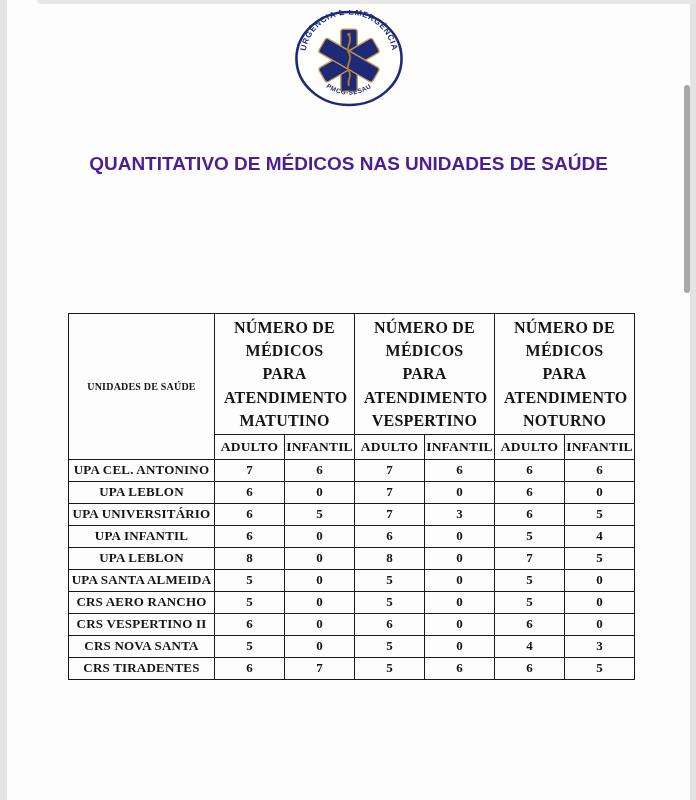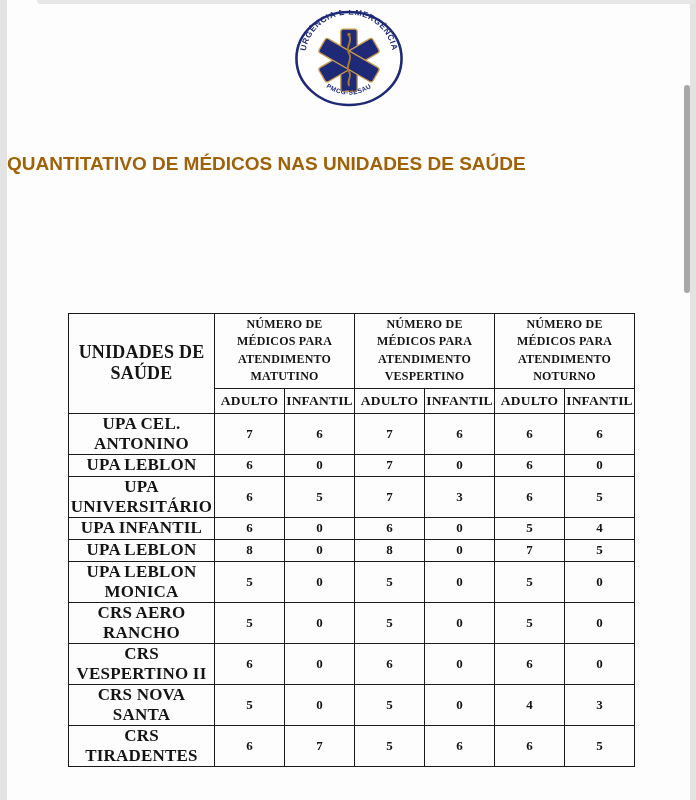--- a/index.html
+++ b/index.html
@@ -16,44 +16,44 @@
     position:absolute; left:30px; top:0; width:666px; height:4px;
     background:#e7e7e7; border-bottom-left-radius:5px;
   }
   .logo-wrap {
     position:absolute; top:10px; left:50%; transform:translateX(-50%);
     width:112px; height:97px;
   }
   .logo-wrap svg { width:100%; height:100%; display:block; }
   .page-title {
     position:absolute; top:150px; left:0; width:100%;
-    font-family:"Liberation Sans", sans-serif;
-    font-weight:bold; font-size:19px; line-height:27px; color:#a16207;
+    text-align:center; font-family:"Liberation Sans", sans-serif;
+    font-weight:bold; font-size:19px; line-height:27px; color:#4c1d95;
   }
   .date-heading {
     position:absolute; top:271px; left:0; width:100%;
     text-align:center; font-family:"Liberation Serif", serif;
     font-weight:bold; font-size:16px; letter-spacing:0.4px; color:#161616;
   }
   .staff-table {
     position:absolute; left:61px; top:313px;
     border-collapse:collapse; table-layout:fixed; width:566px;
     font-family:"Liberation Serif", serif; font-weight:bold; color:#141414;
   }
   .staff-table th, .staff-table td {
     border:1.5px solid #1a1a1a; text-align:center; vertical-align:middle;
     padding:0; overflow:hidden;
   }
-  th.unit-col-header { font-size:18px; letter-spacing:0.2px; }
+  th.unit-col-header { font-size:10px; letter-spacing:0.2px; }
   th.group-header {
-    font-size:12px; line-height:1.45; height:50px; padding:2px 9px;
+    font-size:16px; line-height:1.45; height:50px; padding:2px 9px;
     letter-spacing:0.2px;
   }
   th.sub-header { font-size:13.5px; height:24px; letter-spacing:0.2px; }
-  td.unit-cell { font-size:17px; height:21px; letter-spacing:0.2px;margin-top:8px; }
+  td.unit-cell { font-size:13px; height:21px; letter-spacing:0.2px;margin-top:8px; }
   td.value-cell { font-size:13px; height:21px; }
   .scrollbar-thumb {
     position:absolute; left:684px; top:85px; width:6px; height:208px;
     background:#a8a8a8; border-radius:3px;
   }
 </style>
 </head>
 <body>
 
 <div class="document-page">
@@ -156,21 +156,21 @@
         <tr>
           <td class="unit-cell">UPA LEBLON</td>
           <td class="value-cell">8</td>
           <td class="value-cell">0</td>
           <td class="value-cell">8</td>
           <td class="value-cell">0</td>
           <td class="value-cell">7</td>
           <td class="value-cell">5</td>
         </tr>
         <tr>
-          <td class="unit-cell">UPA LEBLON MONICA</td>
+          <td class="unit-cell">UPA SANTA ALMEIDA</td>
           <td class="value-cell">5</td>
           <td class="value-cell">0</td>
           <td class="value-cell">5</td>
           <td class="value-cell">0</td>
           <td class="value-cell">5</td>
           <td class="value-cell">0</td>
         </tr>
         <tr>
           <td class="unit-cell">CRS AERO RANCHO</td>
           <td class="value-cell">5</td>

